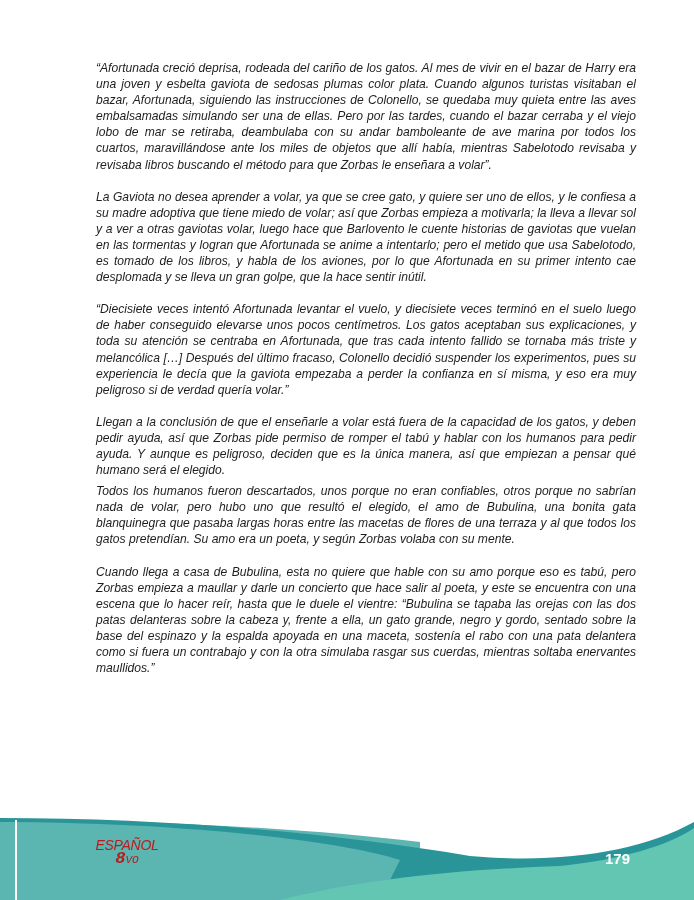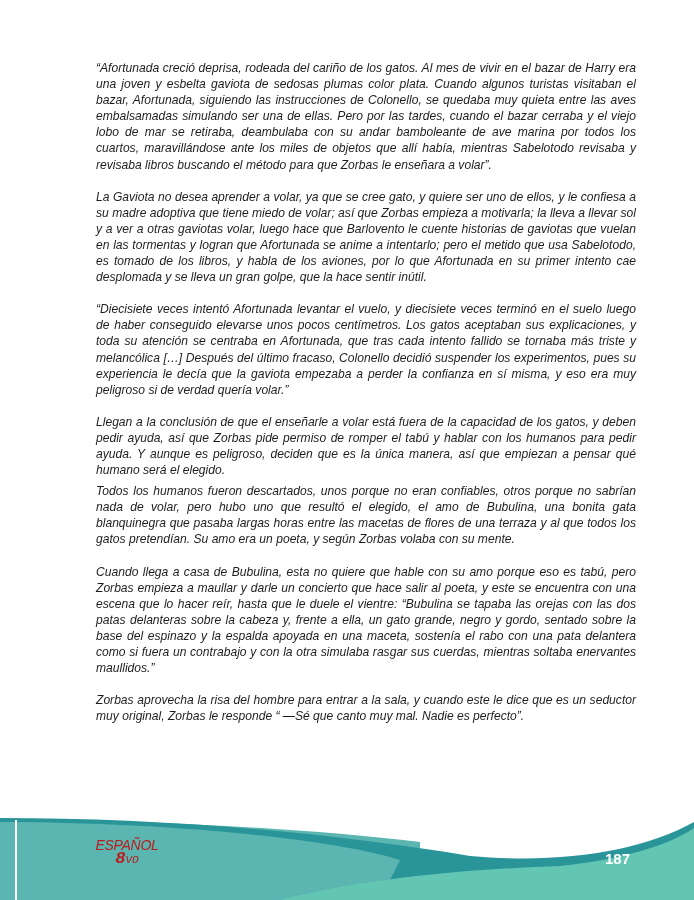--- a/index.html
+++ b/index.html
@@ -37,21 +37,20 @@
 </head>
 <body>
 
 <div class="page-text">
   <p>“Afortunada creció deprisa, rodeada del cariño de los gatos. Al mes de vivir en el bazar de Harry era una joven y esbelta gaviota de sedosas plumas color plata. Cuando algunos turistas visitaban el bazar, Afortunada, siguiendo las instrucciones de Colonello, se quedaba muy quieta entre las aves embalsamadas simulando ser una de ellas. Pero por las tardes, cuando el bazar cerraba y el viejo lobo de mar se retiraba, deambulaba con su andar bamboleante de ave marina por todos los cuartos, maravillándose ante los miles de objetos que allí había, mientras Sabelotodo revisaba y revisaba libros buscando el método para que Zorbas le enseñara a volar”.</p>
   <p>La Gaviota no desea aprender a volar, ya que se cree gato, y quiere ser uno de ellos, y le confiesa a su madre adoptiva que tiene miedo de volar; así que Zorbas empieza a motivarla; la lleva a llevar sol y a ver a otras gaviotas  volar, luego hace que Barlovento le cuente historias de gaviotas que vuelan en las tormentas y logran que Afortunada se anime a intentarlo; pero el metido que usa Sabelotodo, es tomado de los libros, y habla de los aviones, por lo que Afortunada en su primer intento cae desplomada y se lleva un gran golpe, que la hace sentir inútil.</p>
   <p>“Diecisiete veces intentó Afortunada levantar el vuelo, y diecisiete veces terminó en el suelo luego de haber conseguido elevarse unos pocos centímetros. Los gatos aceptaban sus explicaciones, y toda su atención se centraba en Afortunada, que tras cada intento fallido se tornaba más triste y melancólica […]  Después del último fracaso, Colonello decidió suspender los experimentos, pues su experiencia le decía que la gaviota empezaba a perder la confianza en sí misma, y eso era muy peligroso si de verdad quería volar.”</p>
   <p class="tight">Llegan a la conclusión de que el enseñarle a volar está fuera de la capacidad de los gatos, y deben pedir ayuda, así que Zorbas pide permiso de romper el tabú y hablar con los humanos para pedir ayuda. Y aunque es peligroso, deciden que es la única manera, así que empiezan a pensar qué humano será el elegido.</p>
   <p>Todos los humanos fueron descartados, unos porque no eran confiables, otros porque no sabrían nada de volar, pero hubo uno que resultó el elegido, el amo de Bubulina, una bonita gata blanquinegra que pasaba largas horas entre las macetas de flores de una terraza y al que todos los gatos pretendían.  Su amo era un poeta, y según Zorbas volaba con su mente.</p>
   <p>Cuando llega a casa de Bubulina, esta no quiere que hable con su amo porque eso es tabú, pero Zorbas empieza a maullar y darle un concierto que hace salir al poeta, y este se encuentra con una escena que lo hacer reír, hasta que le duele el vientre:  “Bubulina se tapaba las orejas con las dos patas delanteras sobre la cabeza y, frente a ella, un gato grande, negro y gordo, sentado sobre la base del espinazo y la espalda apoyada en una maceta, sostenía el rabo con una pata delantera como si fuera un contrabajo y con la otra simulaba rasgar sus cuerdas, mientras soltaba enervantes maullidos.”</p>
-  <p>Zorbas aprovecha la risa del hombre para entrar a la sala, y cuando este le dice que es un seductor muy original, Zorbas le responde “ —Sé que canto muy mal. Nadie es perfecto”.</p>
 </div>
 
 <div class="footer">
   <svg width="694" height="100" viewBox="0 0 694 100">
 
     <path d="M0,20 C150,20 300,28 420,42 L420,100 L0,100 Z" fill="#5bb5b1"></path>
 
     <path d="M0,18 C160,18 330,32 470,56 C560,64 640,52 694,22 L694,100 L0,100 Z" fill="#2a9599"></path>
 
     <path d="M0,22 C160,22 330,38 400,60 L380,100 L0,100 Z" fill="#5bb5b1"></path>
@@ -60,13 +59,13 @@
 
     <rect x="15" y="20" width="2" height="80" fill="#ffffff"></rect>
   </svg>
 </div>
 
 <div class="brand">
   <div class="brand-title">ESPAÑOL</div>
   <div class="brand-grade"><span class="num">8</span><span>VO</span></div>
 </div>
 
-<div class="page-number">187</div>
+<div class="page-number">179</div>
 
 </body></html>

